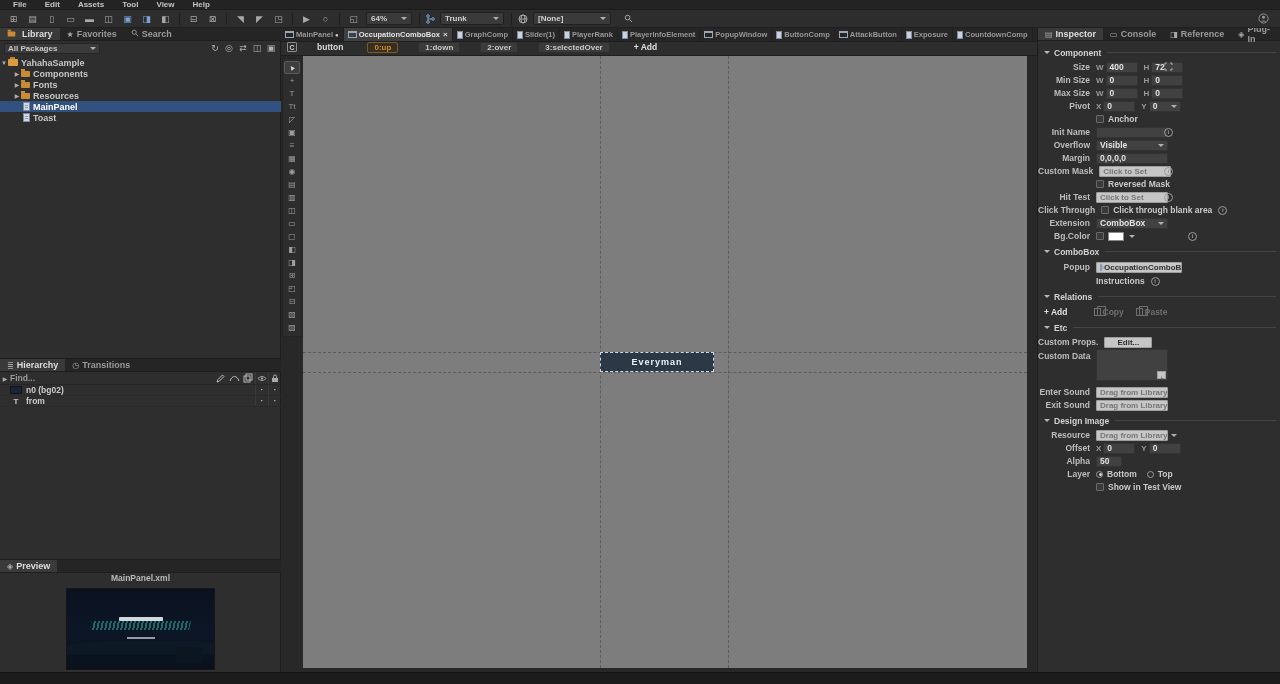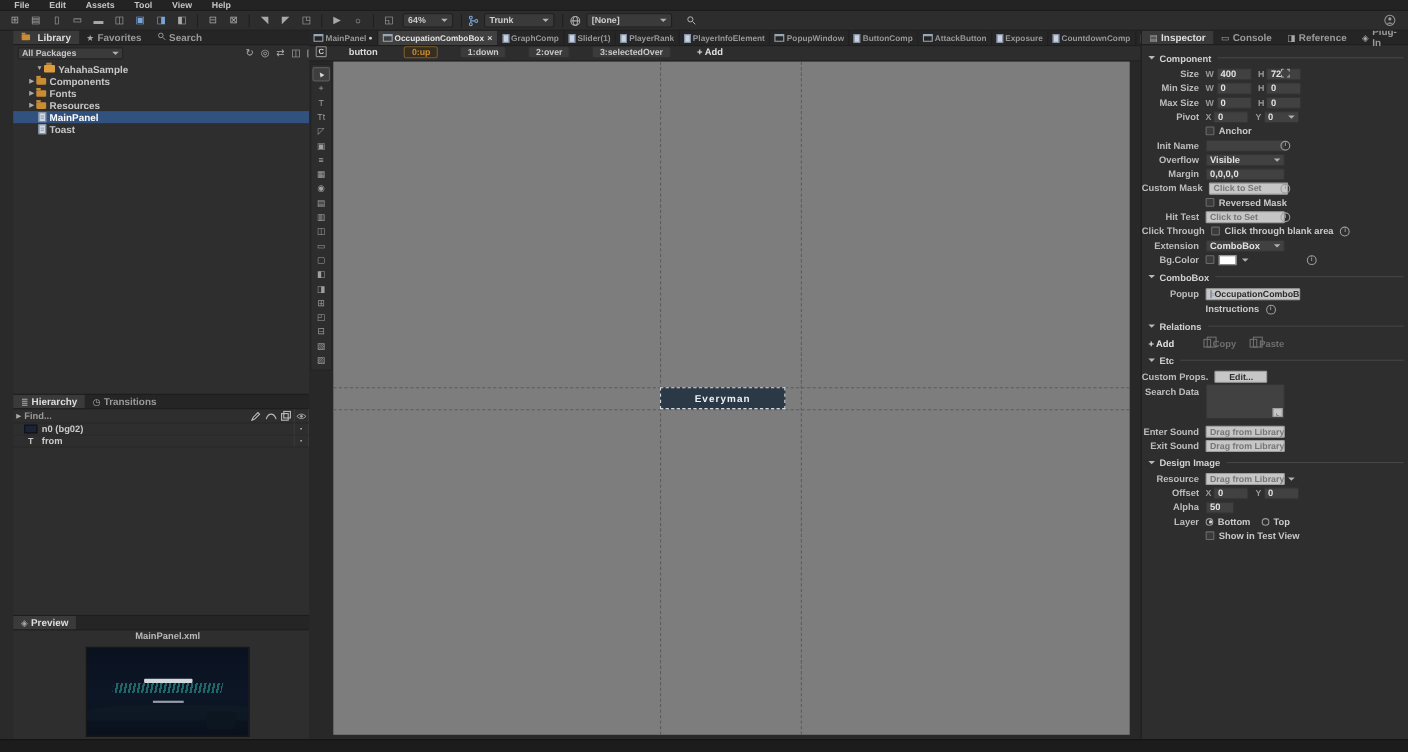--- a/index.html
+++ b/index.html
@@ -15,21 +15,21 @@
   .tbtn { width:17px; height:14px; display:flex; align-items:center; justify-content:center; font-size:9px; color:#a8a8a8; margin:0 1px; border-radius:2px; }
   .tbtn.blue { color:#7aa3d6; }
   .tsep { width:1px; height:12px; background:#1f1f1f; margin:0 4px; }
   .tdd { height:13px; background:#3a3a3a; border:1px solid #202020; border-radius:2px; display:flex; align-items:center; justify-content:space-between; padding:0 4px; font-size:8px; color:#cfcfcf; font-weight:bold; margin:0 3px; }
   .caret { width:0; height:0; border:3px solid transparent; border-top-color:#b0b0b0; margin-left:5px; margin-top:3px; }
   .ticon { display:flex; align-items:center; justify-content:center; margin:0 2px; }
   .tspacer { flex:1; }
 
   
   .main { position:absolute; left:0; top:28px; width:1280px; height:644px; }
-  .leftpanel { position:absolute; left:12px; top:0; width:281px; height:644px; background:#2e2e2e; border-right:1px solid #1d1d1d; }
+  .leftpanel { position:absolute; left:0; top:0; width:281px; height:644px; background:#2e2e2e; border-right:1px solid #1d1d1d; }
   .centerpanel { position:absolute; left:281px; top:0; width:756px; height:644px; background:#282828; }
   .rightpanel { position:absolute; left:1037px; top:0; width:243px; height:644px; background:#2e2e2e; border-left:1px solid #1d1d1d; overflow:hidden; }
   .statusbar { position:absolute; left:0; top:672px; width:1280px; height:12px; background:#1c1c1c; border-top:1px solid #141414; }
 
   
   .ptabs { height:13px; background:#252525; display:flex; align-items:stretch; border-bottom:1px solid #1e1e1e; }
   .ptab { display:flex; align-items:center; gap:3px; padding:0 7px; font-size:9px; font-weight:bold; color:#9a9a9a; }
   .ptab.active { background:#3a3a3a; color:#dedede; }
   .ptab .gly { font-size:8px; color:#a9a9a9; }
 
@@ -42,21 +42,21 @@
   .tree { padding-top:2px; }
   .trow { height:11px; display:flex; align-items:center; font-size:9px; font-weight:bold; color:#c6c6c6; }
   .trow.sel { background:#31517e; color:#ffffff; }
   .arr { width:8px; font-size:6px; color:#ababab; text-align:center; flex:0 0 8px; }
   .pkg { width:10px; height:7px; background:#dc9b3f; position:relative; border-radius:1px; margin-right:3px; }
   .pkg::before { content:""; position:absolute; top:-2px; left:2px; width:5px; height:2px; background:#b97f2e; }
   .folder { width:9px; height:6px; background:#c98c33; position:relative; border-radius:1px; margin-right:3px; }
   .folder::before { content:""; position:absolute; top:-2px; left:0; width:4px; height:2px; background:#c98c33; }
   .page { width:7px; height:9px; background:#cfd7e2; border:1px solid #7f8da0; margin-right:3px; position:relative; }
   .page::after { content:""; position:absolute; left:1px; top:2px; width:3px; height:1px; background:#8fa0b5; box-shadow:0 2px 0 #8fa0b5; }
-  .ind1 { padding-left:20px; } .ind2 { padding-left:13px; } .ind3 { padding-left:23px; }
+  .ind1 { padding-left:0; } .ind2 { padding-left:13px; } .ind3 { padding-left:23px; }
 
   
   .hierarchy { position:absolute; left:0; top:330px; width:281px; height:201px; border-top:1px solid #1d1d1d; }
   .findrow { height:13px; display:flex; align-items:center; font-size:8.5px; color:#9a9a9a; font-weight:bold; border-bottom:1px solid #262626; }
   .findrow .arr { flex:0 0 10px; }
   .fspacer { flex:1; }
   .ficon { width:14px; display:flex; justify-content:center; align-items:center; }
   .colcell { width:13px; display:flex; justify-content:center; align-items:center; border-left:1px solid #3a3a3a; align-self:stretch; }
   .hrow { height:11px; display:flex; align-items:flex-end; font-size:8.5px; font-weight:bold; color:#cacaca; border-bottom:1px solid #2a2a2a; }
   .hrow .cnt { flex:1; display:flex; align-items:center; padding-left:10px; }
@@ -657,21 +657,21 @@
           <span>Etc</span>
           <span class="line"></span>
         </div>
 
         <div class="irow">
           <span class="lbl">Custom Props.</span>
           <span class="btnchip">Edit...</span>
         </div>
 
         <div class="irow" style="height:36px;align-items:flex-start">
-          <span class="lbl" style="padding-top:2px">Search Data</span>
+          <span class="lbl" style="padding-top:2px">Custom Data</span>
           <span class="ta">
             <span class="tacorner">⌞</span>
           </span>
         </div>
 
         <div class="irow">
           <span class="lbl">Enter Sound</span>
           <span class="chip">Drag from Library</span>
         </div>
 

